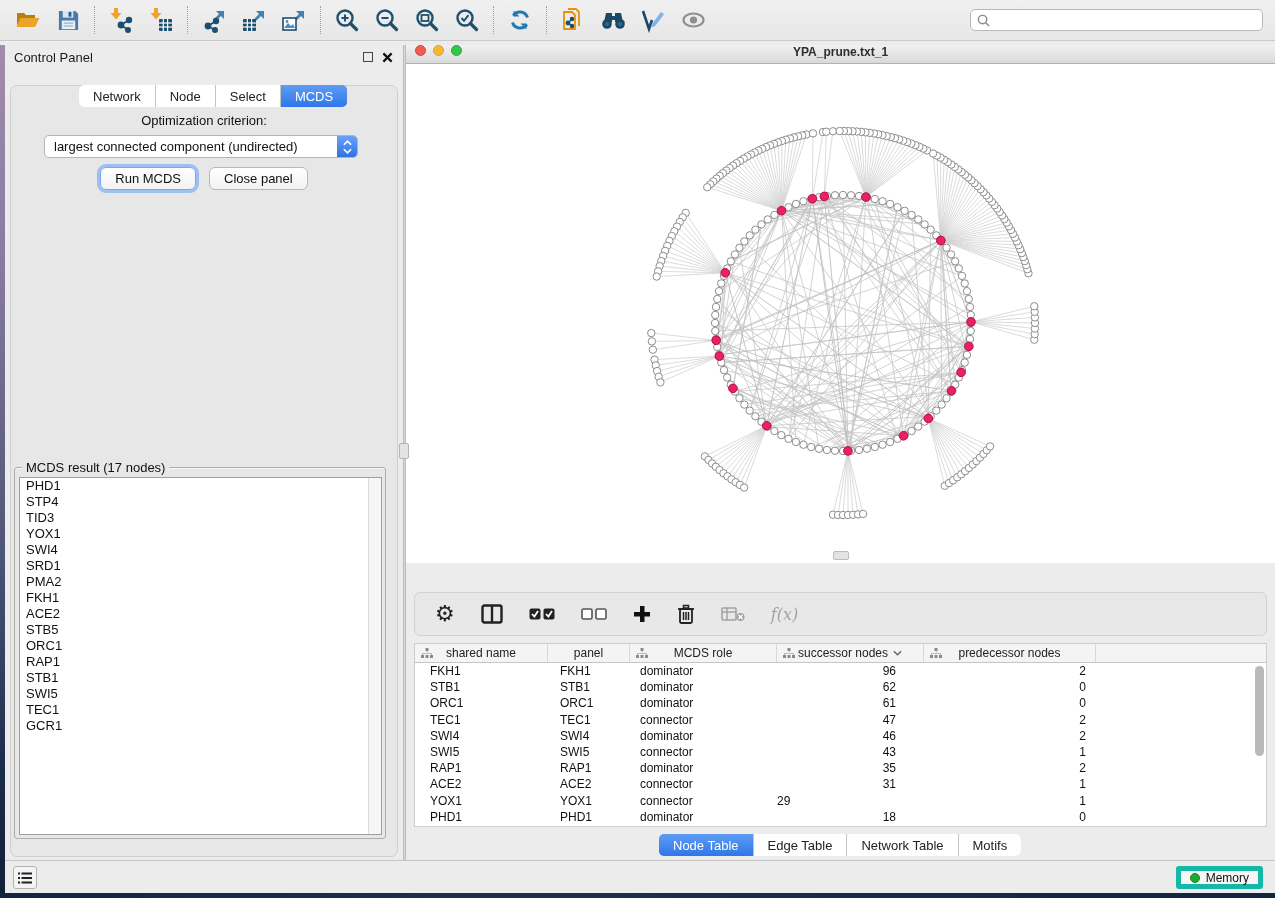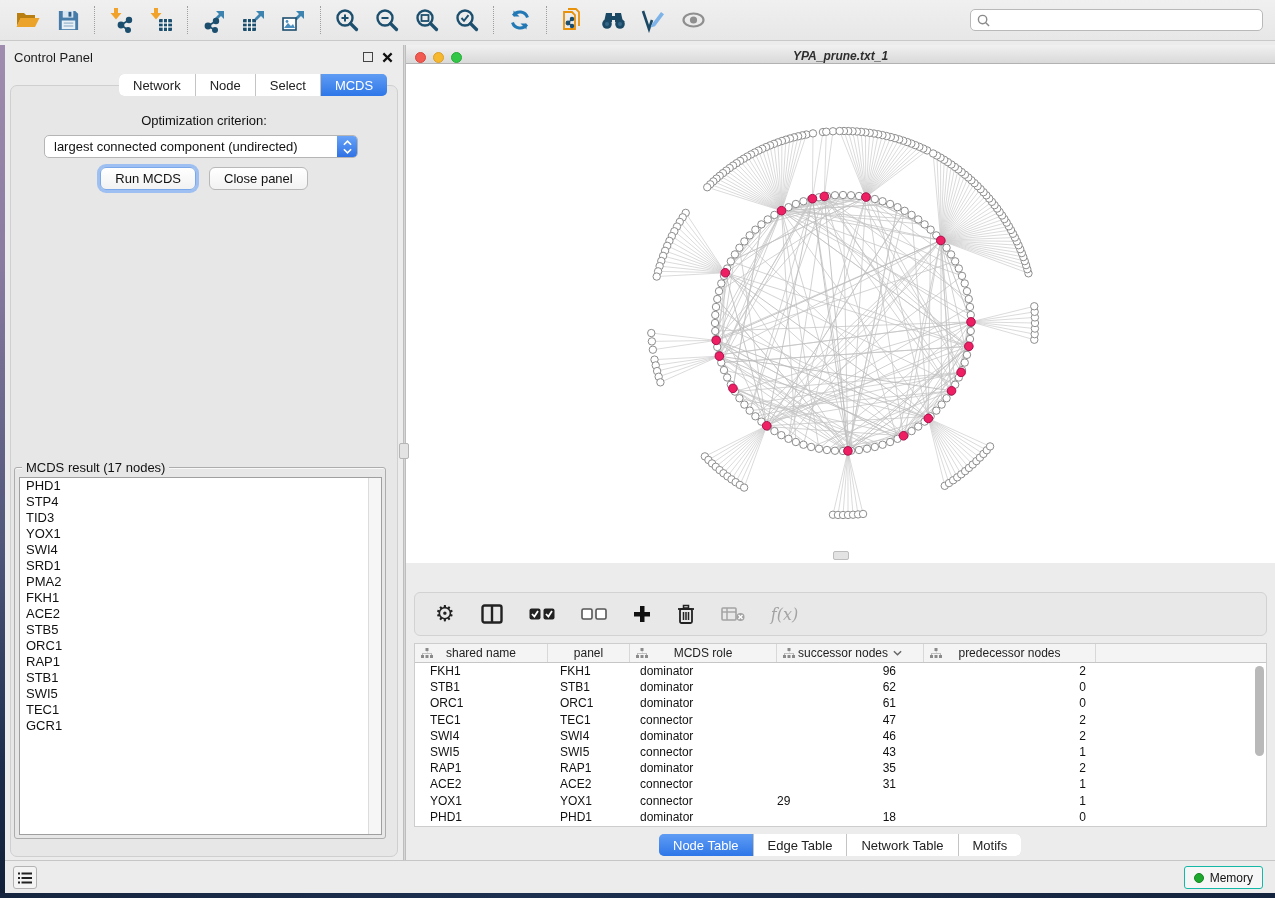--- a/index.html
+++ b/index.html
@@ -29,21 +29,21 @@
 
   
   .cp { position:absolute; left:5px; top:45px; width:398px; height:815px; background:#ececec; }
   .panel-title-row { position:absolute; left:0; top:0; width:100%; height:24px; display:flex; align-items:center; }
   .panel-title { font-size:13px; color:#1b1b1b; margin-left:9px; }
   .panel-wbtns { margin-left:auto; margin-right:10px; display:flex; align-items:center; gap:9px; }
   .float-btn { width:10px; height:10px; border:1.5px solid #444; display:inline-block; background:transparent; }
   .cp-inner { position:absolute; left:5px; top:40px; width:388px; height:772px;
     background:#e7e7e7; border:1px solid #cfcfcf; border-radius:7px; }
   .seg { position:absolute; display:flex; height:22px; border-radius:5px; box-shadow:0 0 0 1px #b9b9b9 inset; background:#fff; overflow:hidden; }
-  .seg-tabs-cp { left:74px; top:29px;margin-left:40px; }
+  .seg-tabs-cp { left:74px; top:40px; }
   .seg button { font-family:inherit; height:22px; border:none; background:#fff; font-size:13px; color:#222;
     padding:0 14px; border-right:1px solid #c4c4c4; cursor:default; }
   .seg button:last-child { border-right:none; }
   .seg button.sel { background:linear-gradient(180deg,#5f9cf4,#2e77e9); color:#fff; }
   .opt-label { position:absolute; left:0; top:68px; width:100%; text-align:center; font-size:13px; color:#111; }
   .dropdown { position:absolute; left:39px; top:90px; width:314px; height:23px; background:#fff;
     border:1px solid #b5b5b5; border-radius:5px; display:flex; align-items:center; overflow:hidden; }
   .dropdown .dd-text { flex:1; font-size:13px; padding-left:9px; color:#111; white-space:nowrap; }
   .dd-stepper { width:20px; height:23px; background:linear-gradient(180deg,#6aa5f8,#2d6fe4);
     display:flex; flex-direction:column; align-items:center; justify-content:center; gap:2px; border-radius:0 4px 4px 0; }
@@ -64,21 +64,21 @@
     border-left:1px solid #bdbdbd; border-right:1px solid #bdbdbd; }
   .vsplit-handle { position:absolute; left:399px; top:443px; width:10px; height:16px; background:#e3e3e3;
     border:1px solid #b5b5b5; border-radius:2px; z-index:5; }
   .hsplit-handle { position:absolute; left:833px; top:551px; width:16px; height:9px; background:#e3e3e3;
     border:1px solid #bdbdbd; border-radius:2px; z-index:5; }
 
   
   .net { position:absolute; left:406px; top:45px; width:869px; height:518px; background:#fff; }
   .net-titlebar { position:absolute; left:0; top:0; width:100%; height:19px;
     background:linear-gradient(180deg,#f1f1f1,#d9d9d9); border-bottom:1px solid #b2b2b2;
-    display:flex; align-items:flex-end;font-style:italic; }
+    display:flex; align-items:flex-start; }
   .tl { width:11px; height:11px; border-radius:50%; margin-left:7px; }
   .tl.red { background:#f15b51; border:1px solid #d9453c; margin-left:9px; }
   .tl.yellow { background:#f6b82e; border:1px solid #dd9f24; }
   .tl.green { background:#33c748; border:1px solid #24ab36; }
   .net-title { position:absolute; left:0; width:100%; text-align:center; font-size:12px; font-weight:bold; color:#2e2e2e; }
   .net-canvas { position:absolute; left:0; top:19px; width:869px; height:499px; background:#fff; }
 
   
   .tp { position:absolute; left:406px; top:563px; width:869px; height:297px; background:#ececec; }
   .tp-toolbar { position:absolute; left:8px; top:29px; width:853px; height:44px; background:#e8e8e8;
@@ -91,21 +91,21 @@
   .th { display:flex; align-items:center; justify-content:center; gap:5px; font-size:12px; color:#222;
     border-right:1px solid #d8d8d8; position:relative; }
   .tbl-row { display:flex; height:16.2px; align-items:center; }
   .td { font-size:12px; color:#111; white-space:nowrap; overflow:hidden; }
   .tbl-vscroll { position:absolute; right:2px; top:22px; width:9px; height:158px; }
   .tbl-thumb { position:absolute; left:0; top:0; width:9px; height:90px; background:#b9b9b9; border-radius:5px; }
   .seg-tabs-tp { left:253px; top:271px; }
   .statusbar { position:absolute; left:0; top:860px; width:1275px; height:33px; background:#ececec; border-top:1px solid #c6c6c6; }
   .list-btn { position:absolute; left:13px; top:5px; width:24px; height:23px; background:#f4f4f4;
     border:1px solid #b3b3b3; border-radius:3px; display:flex; align-items:center; justify-content:center; }
-  .mem-btn { position:absolute; right:12px; top:5px; height:23px; background:#f6f6f6; border:1px solid #14b8a6;
+  .mem-btn { position:absolute; right:12px; top:5px; height:23px; background:#f6f6f6; border:5px solid #14b8a6;
     border-radius:3px; display:flex; align-items:center; gap:6px; padding:0 9px; font-size:12px; color:#111; }
   .mem-dot { width:10px; height:10px; border-radius:50%; background:#1fa82e; border:1px solid #178424; }
   .hdr-chev svg { display:block; }
 </style>
 </head>
 <body>
 
 <div class="app">
 
   <div class="toolbar">

